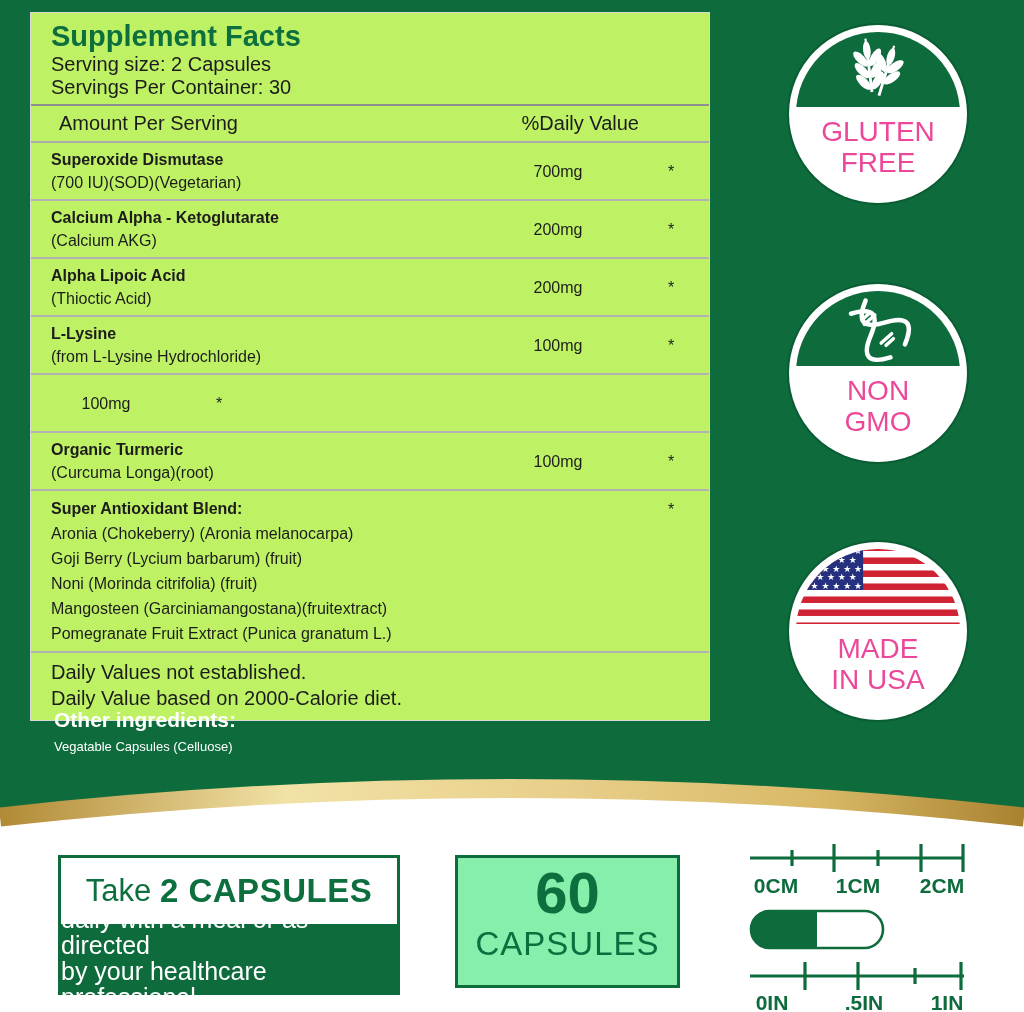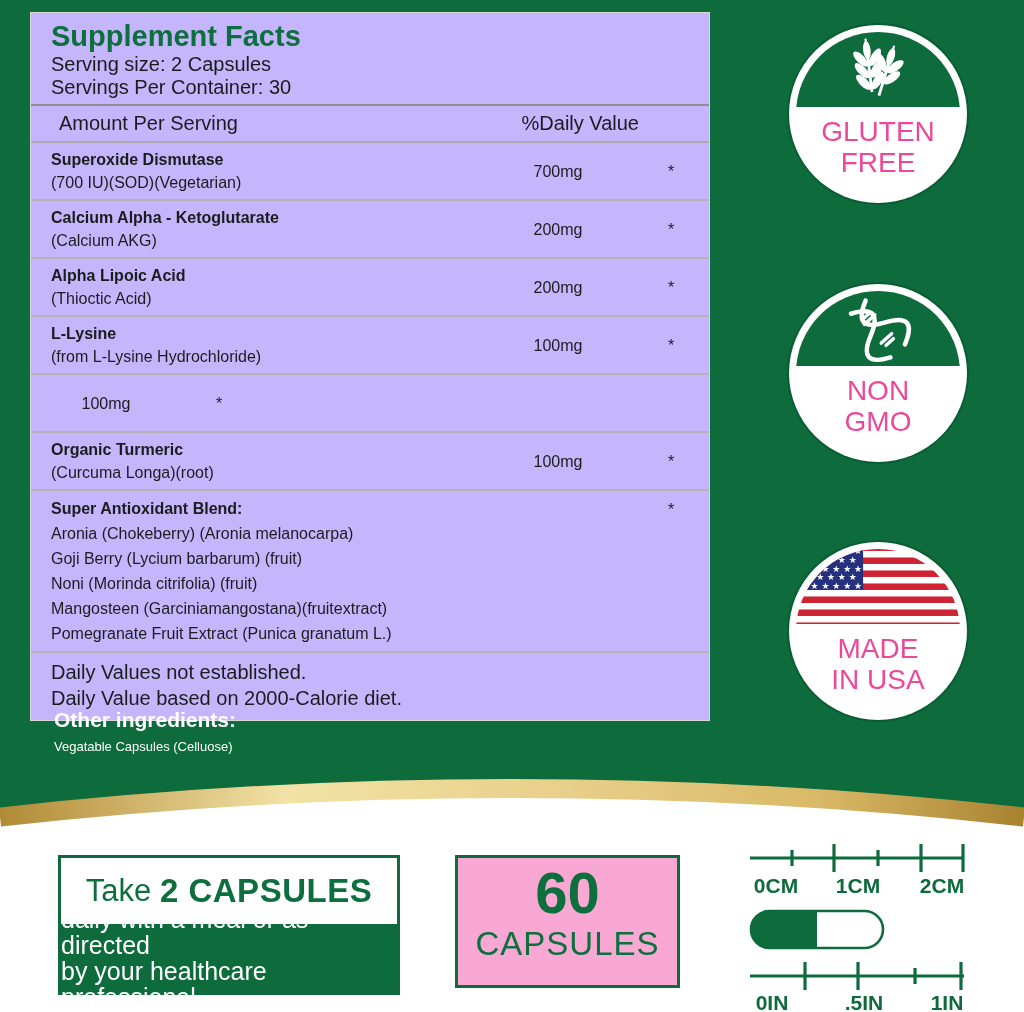--- a/index.html
+++ b/index.html
@@ -4,21 +4,21 @@
 <style>
   html,body{margin:0;padding:0;width:1024px;height:1012px;overflow:hidden;
     font-family:"Liberation Sans", sans-serif;background:#ffffff;}
   .stage{position:relative;width:1024px;height:1012px;}
 
   
   .green-bg{position:absolute;top:0;left:0;width:1024px;height:774px;background:#0d6b3c;}
   .arc-svg{position:absolute;top:772px;left:0;}
 
   
-  .facts-panel{position:absolute;left:30px;top:12px;width:680px;background:#c4b5fd;
+  .facts-panel{position:absolute;left:30px;top:12px;width:680px;background:#bef264;
     color:#1c1c1c;box-sizing:border-box;border:1px solid #d8d8d8;}
   .panel-head{padding:6px 14px 5px 20px;}
   .panel-title{margin:0;font-size:29px;line-height:34px;font-weight:bold;color:#0d6f3e;}
   .serv-line{font-size:20px;line-height:23px;}
   .hdr-row{display:flex;border-top:2px solid #8f8f8f;border-bottom:2px solid #ababab;
     padding:6px 8px;font-size:20px;}
   .hdr-left{padding-left:20px;}
   .hdr-right{margin-left:auto;padding-right:62px;}
   .row{display:flex;align-items:center;border-bottom:2px solid #b3b3b3;min-height:56px;
     font-size:16px;line-height:23px;}
@@ -49,21 +49,21 @@
   
   .dose-box{position:absolute;left:58px;top:855px;width:342px;height:140px;
     border:3px solid #0d6b3c;box-sizing:border-box;background:#ffffff;}
   .dose-top{height:66px;display:flex;align-items:center;justify-content:center;
     color:#0d6f3e;font-size:31px;}
   .dose-top b{font-size:33px;letter-spacing:.5px;}
   .dose-bottom{position:absolute;top:66px;left:0;right:0;bottom:0;background:#0d6b3c;
     color:#ffffff;font-size:25px;line-height:26px;display:flex;flex-direction:column;
     align-items:center;justify-content:center;}
   .count-box{position:absolute;left:455px;top:855px;width:225px;height:133px;
-    border:3px solid #0d6b3c;box-sizing:border-box;background:#f9a8d4;text-align:center;color:#0d6f3e;}
+    border:3px solid #0d6b3c;box-sizing:border-box;background:#86efac;text-align:center;color:#0d6f3e;}
   .count-num{font-size:58px;line-height:62px;font-weight:bold;margin-top:4px;}
   .count-label{font-size:33px;line-height:40px;letter-spacing:1px;}
   .ruler-svg{position:absolute;left:740px;top:838px;}
 </style>
 </head>
 <body>
 
 <div class="stage">
 
   <div class="green-bg"></div>

